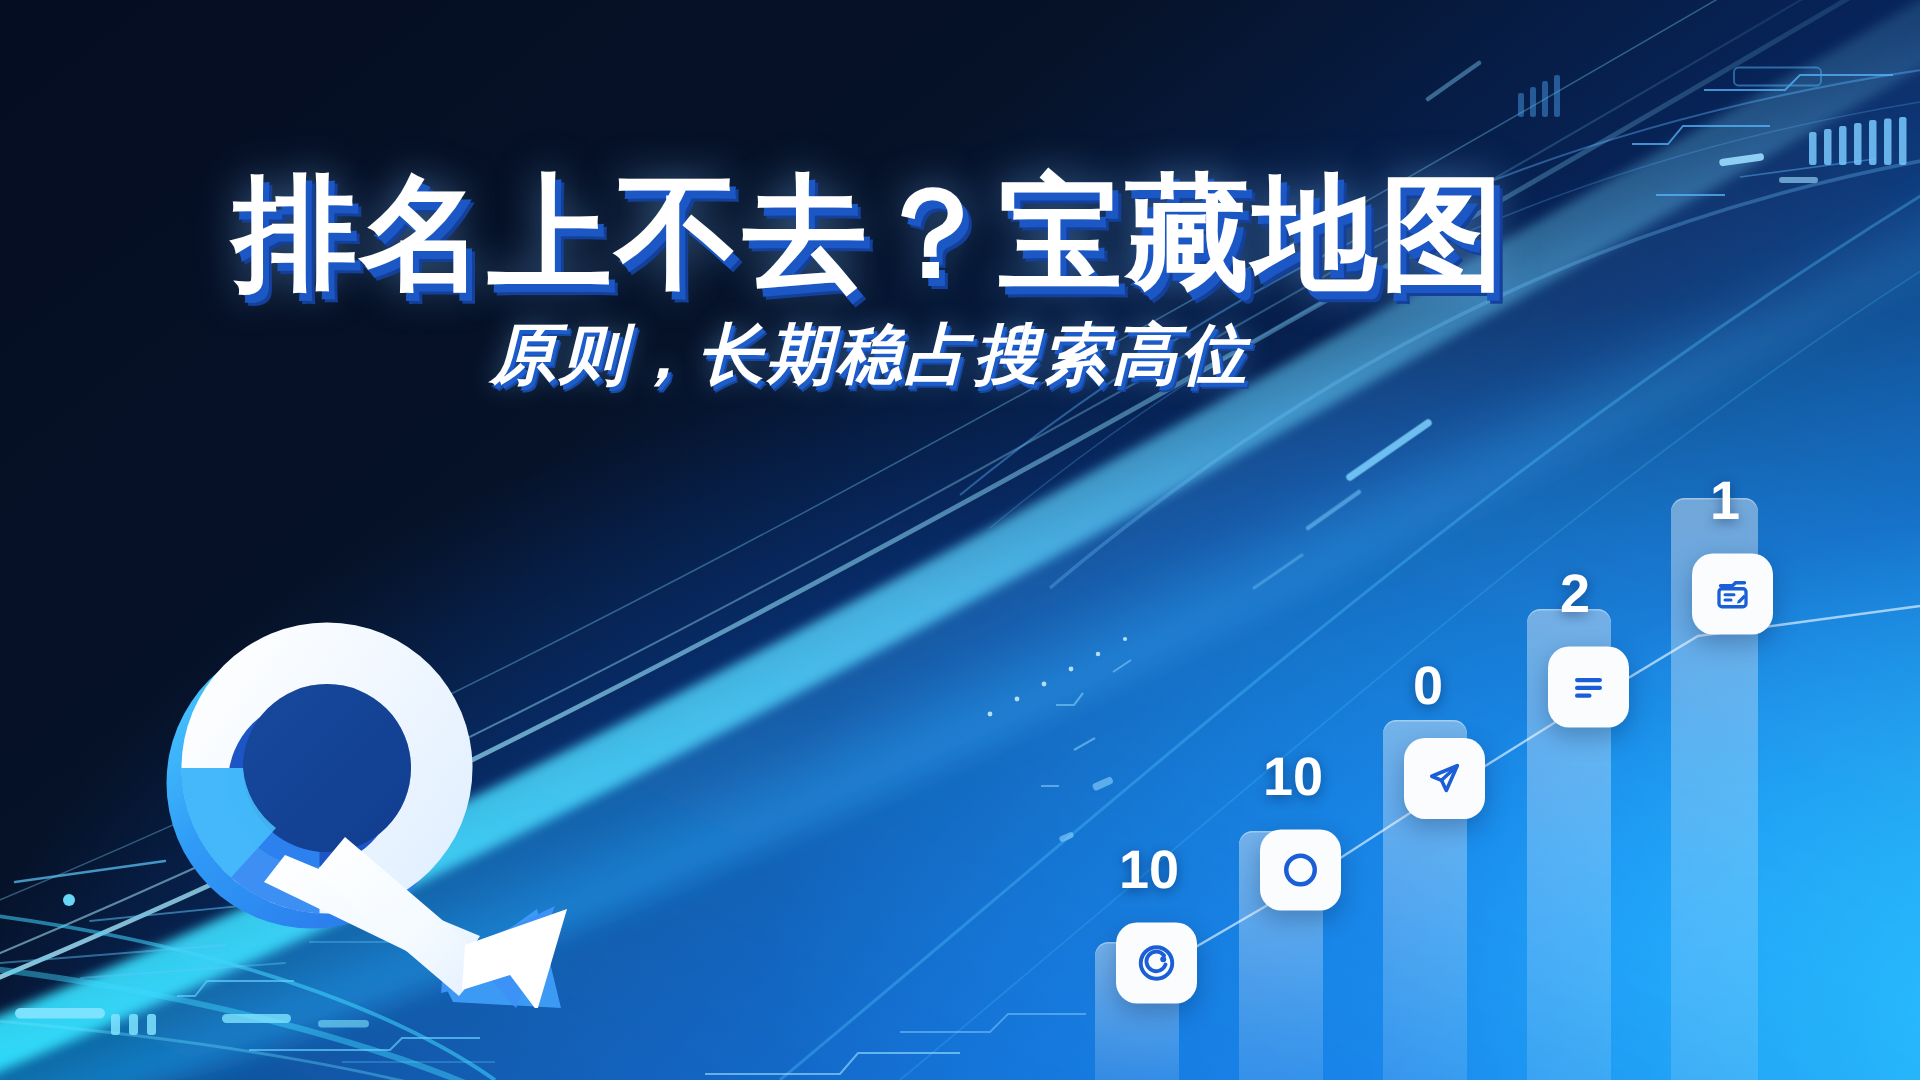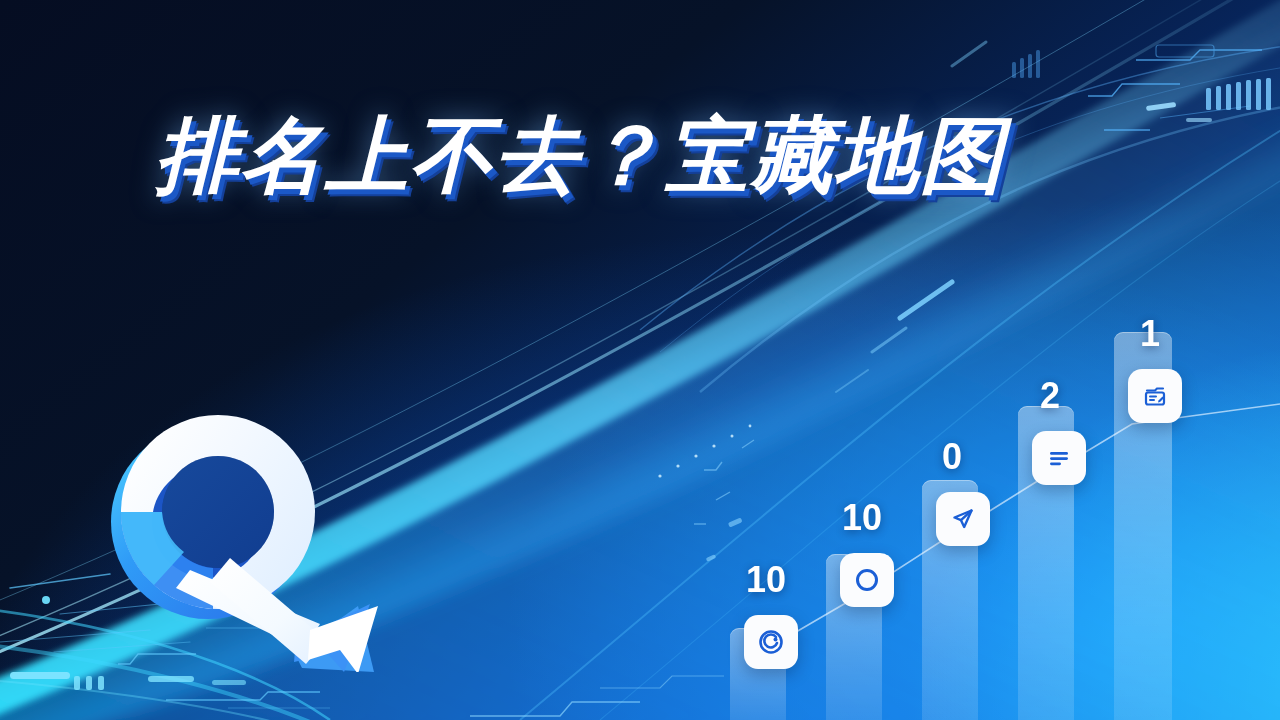--- a/index.html
+++ b/index.html
@@ -25,21 +25,20 @@
   
   #title-block{
     position:absolute; left:0; top:108px; width:1160px;
     z-index:9; text-align:center; pointer-events:none;
   }
   .tline{ color:#ffffff; white-space:nowrap; font-weight:bold; }
 
   #title-line-1{
     font-size:83px; line-height:96px;
     letter-spacing:2px;
-    font-style:italic;
     text-shadow:
        4px 5px 0 #1b58c6,
        6px 7px 0 #14409a,
        0 0 26px rgba(120,190,255,.55);
   }
   #title-line-2{
     font-size:62px; line-height:74px;
     letter-spacing:1px;
     font-style:italic;
     text-shadow:
@@ -226,20 +225,21 @@
         <circle cx="678" cy="466" r="1.6"></circle>
       <circle cx="696" cy="456" r="1.6"></circle>
         <circle cx="714" cy="446" r="1.6"></circle>
       <circle cx="732" cy="436" r="1.5"></circle>
         <circle cx="750" cy="426" r="1.4"></circle>
     </g>
   </svg>
 
   <div id="title-block">
     <div class="tline" id="title-line-1">排名上不去？宝藏地图</div>
+    <div class="tline" id="title-line-3">原则，长期稳占搜索高位</div>
   </div>
 
   <svg id="magnifier" viewBox="0 0 340 300">
     <defs>
       <linearGradient id="ringGrad" x1="0" y1="0.2" x2="1" y2="0.9">
         <stop offset="0%" stop-color="#ffffff"></stop>
         <stop offset="42%" stop-color="#f2f8ff"></stop>
         <stop offset="100%" stop-color="#dfeeff"></stop>
       </linearGradient>
       <linearGradient id="ringSideGrad" x1="0" y1="0" x2="1" y2="1">

